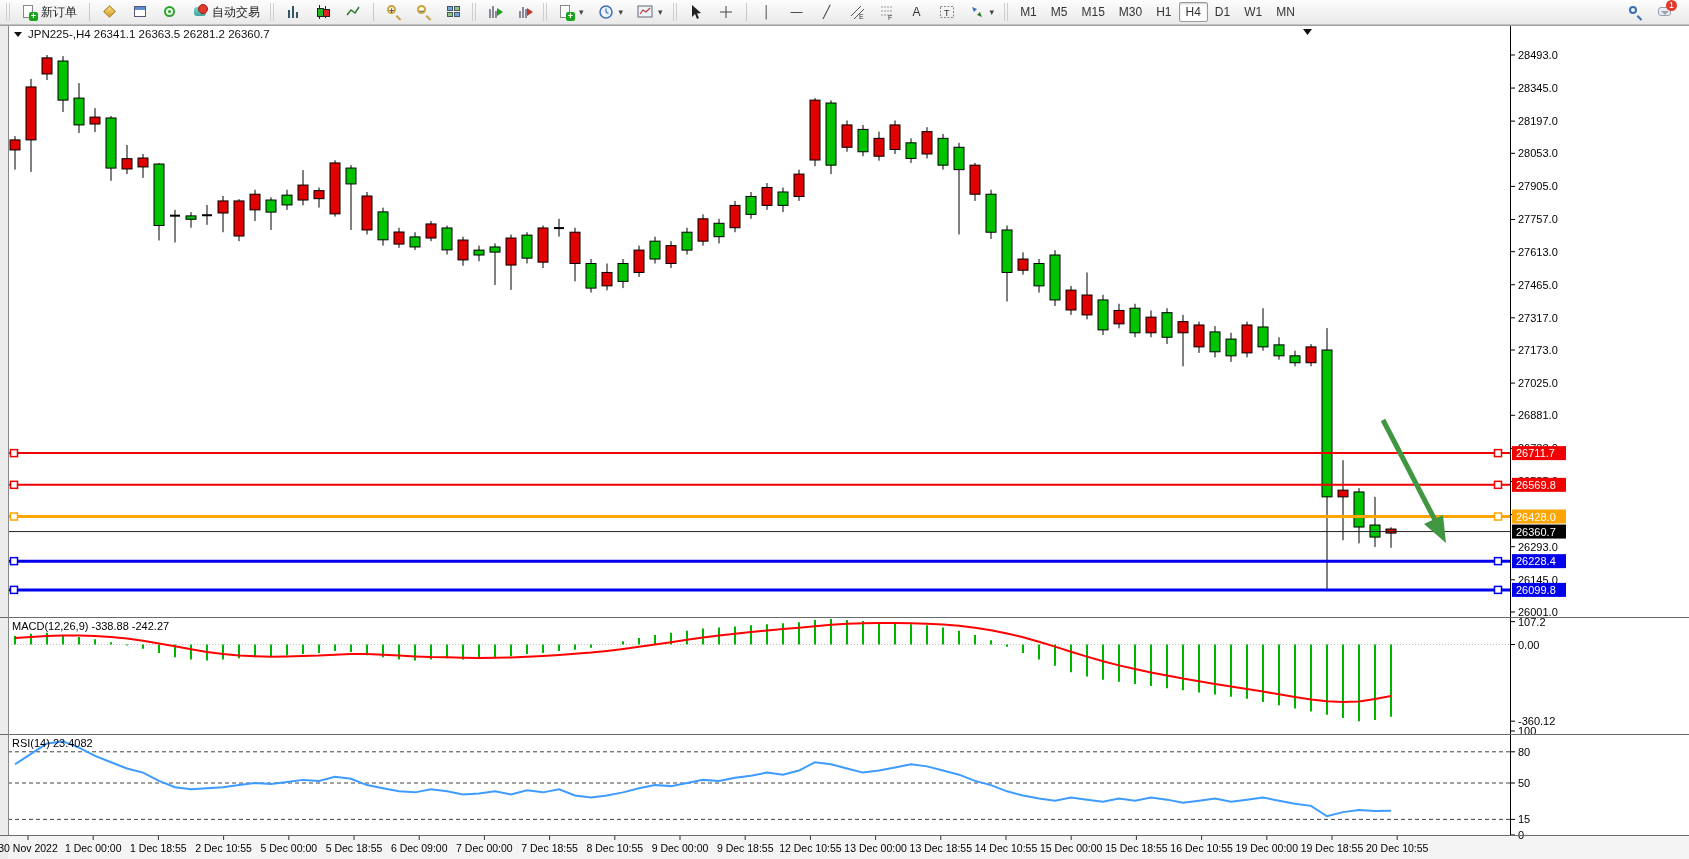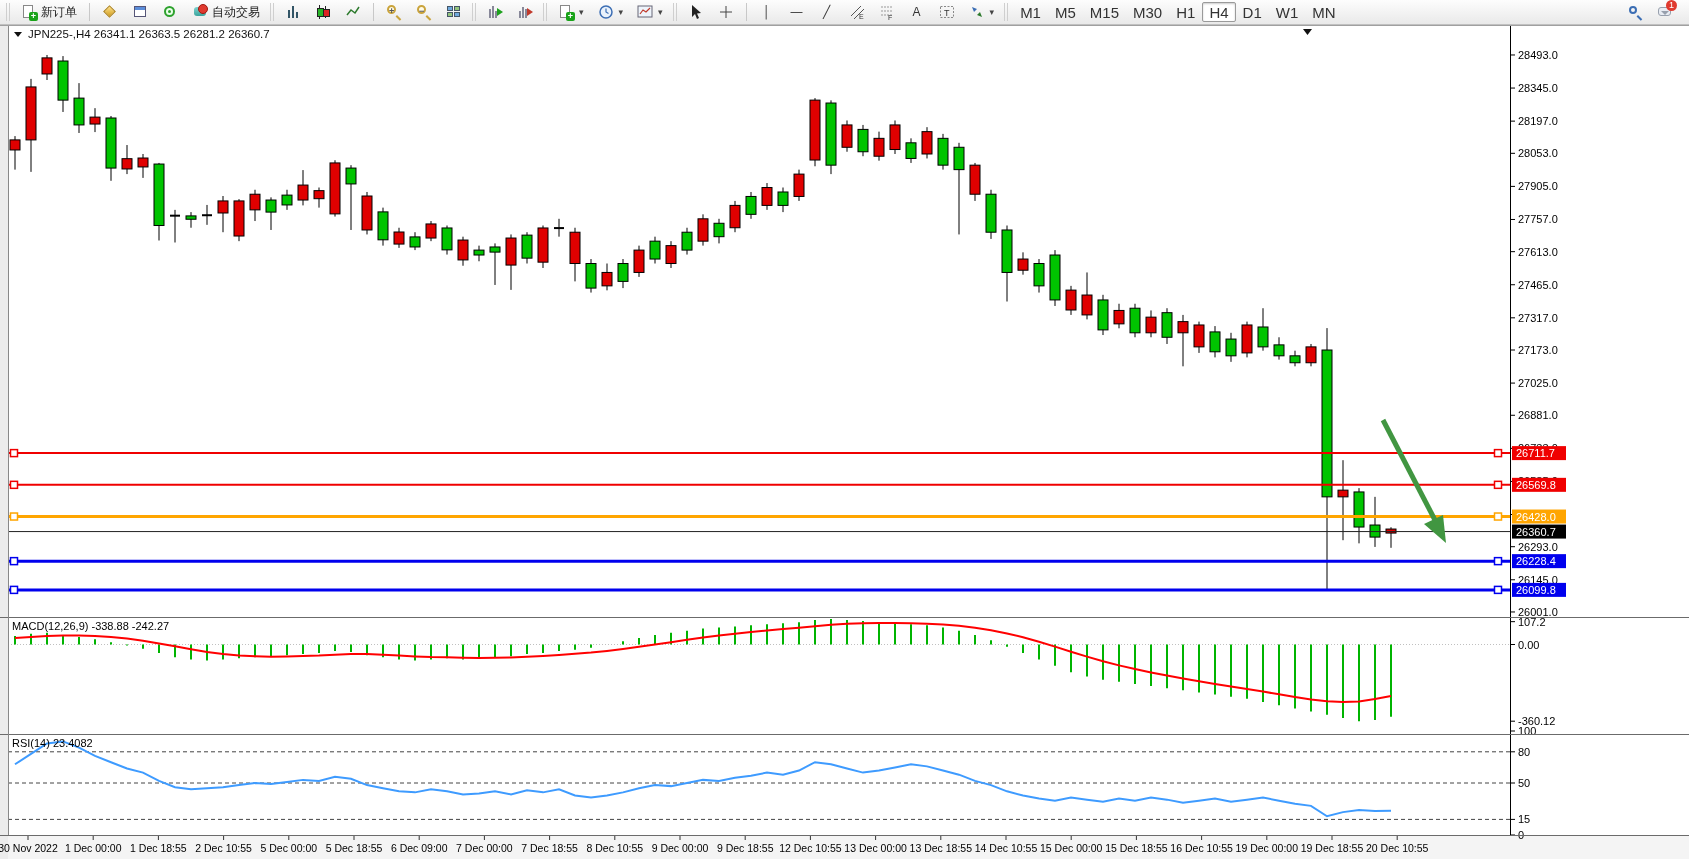--- a/index.html
+++ b/index.html
@@ -8,21 +8,21 @@
 
   
   .toolbar { height:25px; width:100%; display:flex; align-items:center;
     background:linear-gradient(#fdfdfd,#e9e9e9); border-bottom:1px solid #c0c0c0;
     padding:0 4px; gap:2px; font-size:12px; color:#222; }
   .tb-btn { display:flex; align-items:center; gap:4px; padding:2px 5px; height:21px;
     border:1px solid transparent; border-radius:2px; white-space:nowrap; cursor:default; }
   .tb-sep { width:1px; height:18px; background:#c8c8c8; margin:0 4px; flex:none; }
   .tb-grip { width:5px; height:18px; margin:0 2px;
     background:repeating-linear-gradient(90deg,#cfcfcf 0 1px,transparent 1px 3px); flex:none; }
-  .tf-btn { font-size:15px; padding:3px 6px; height:20px; display:flex; align-items:center;
+  .tf-btn { font-size:12px; padding:3px 6px; height:20px; display:flex; align-items:center;
     color:#333; border:1px solid transparent; border-radius:2px; }
   .tf-btn.active { background:#fff; border:1px solid #9a9a9a; box-shadow:inset 0 1px 2px #ccc; }
   .caret { font-size:9px; color:#444; margin-left:1px; }
   .spacer { flex:1; }
 
   
   .ic { width:16px; height:16px; position:relative; display:inline-block; flex:none; }
   .doc { position:absolute; left:2px; top:1px; width:10px; height:13px; background:#fff;
     border:1px solid #888; }
   .plus-badge { position:absolute; right:-1px; bottom:-1px; width:9px; height:9px; background:#19a319;

